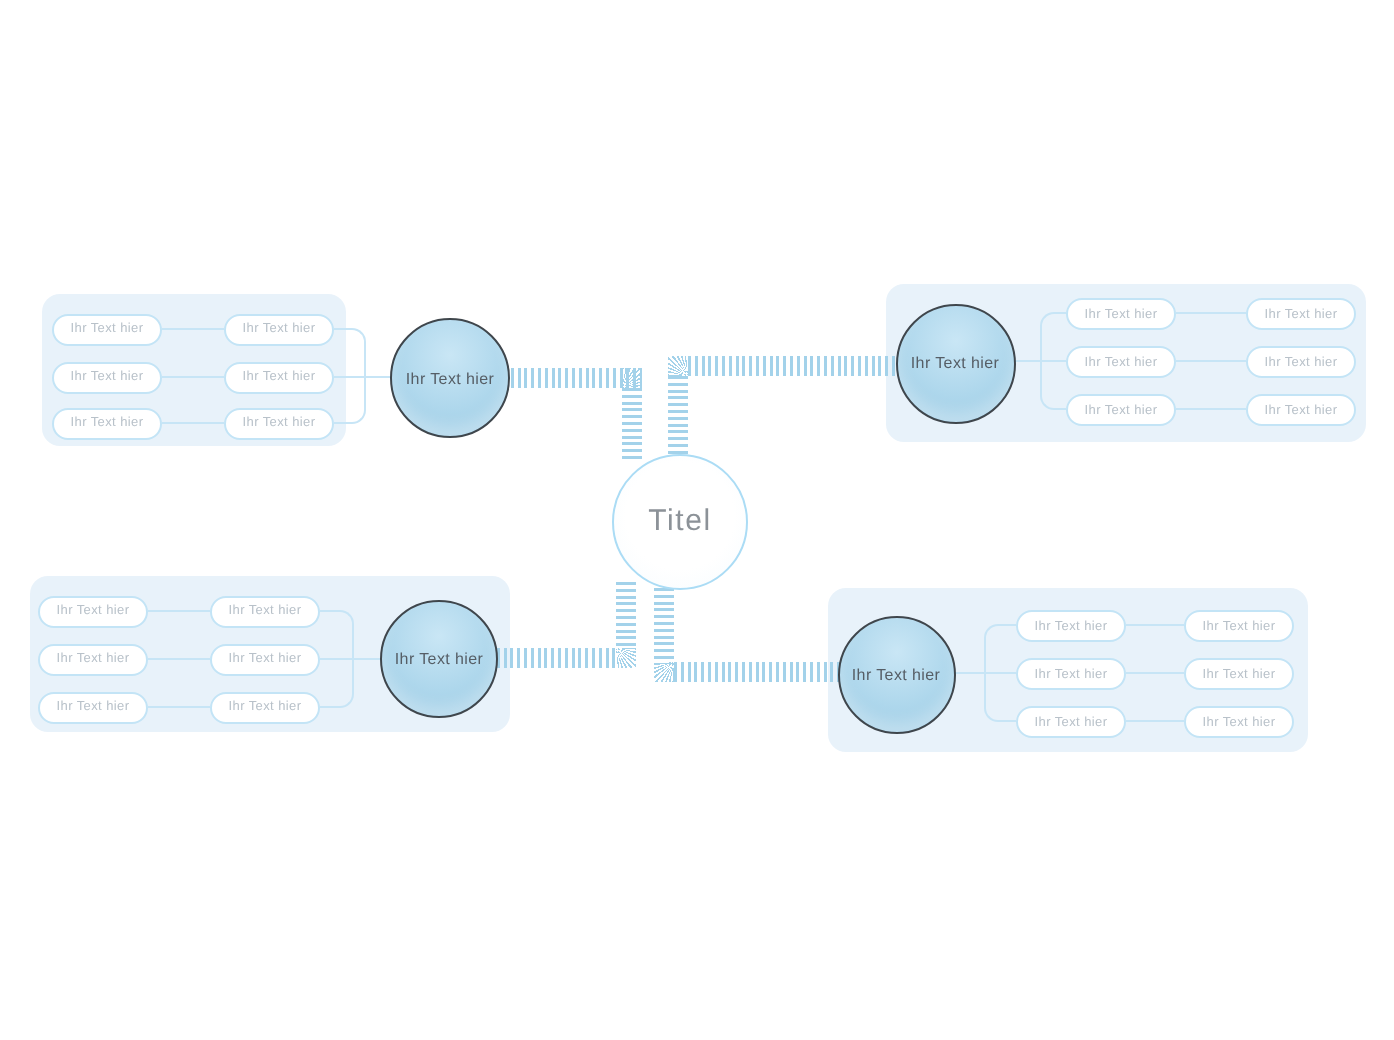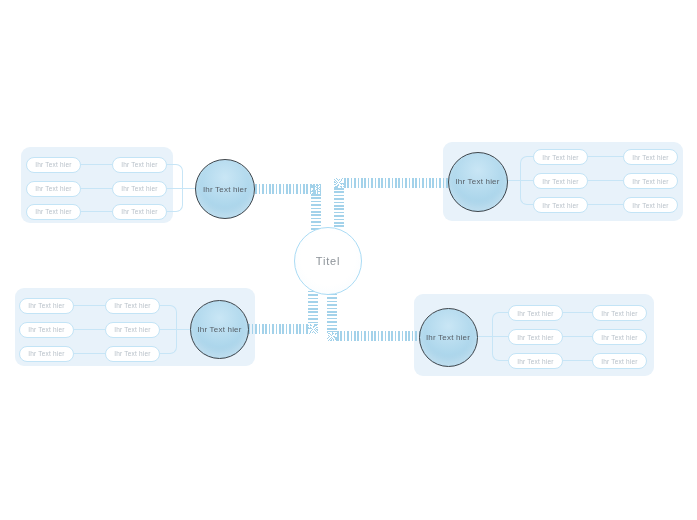--- a/index.html
+++ b/index.html
@@ -80,26 +80,26 @@
     font-size: 8px;
     letter-spacing: 0.2px;
     display: flex; align-items: center; justify-content: center;
     text-align: center;
     z-index: 4;
     white-space: nowrap;
   }
 
   .center-circle {
     position: absolute;
-    left: 294px; top: 226.5px; width: 68px; height: 68px;
+    left: 306px; top: 226.5px; width: 68px; height: 68px;
     border-radius: 50%;
     border: 1.5px solid var(--center-border, #abdcf5);
     background: radial-gradient(circle at 50% 45%, #ffffff 55%, #f6fbfe 100%);
     color: var(--center-text, #8c9298);
-    font-size: 11px;
+    font-size: 15px;
     letter-spacing: 0.8px;
     display: flex; align-items: center; justify-content: center;
     z-index: 4;
   }
 </style>
 </head>
 <body>
 
 <div id="canvas">
   <div class="center-circle">

